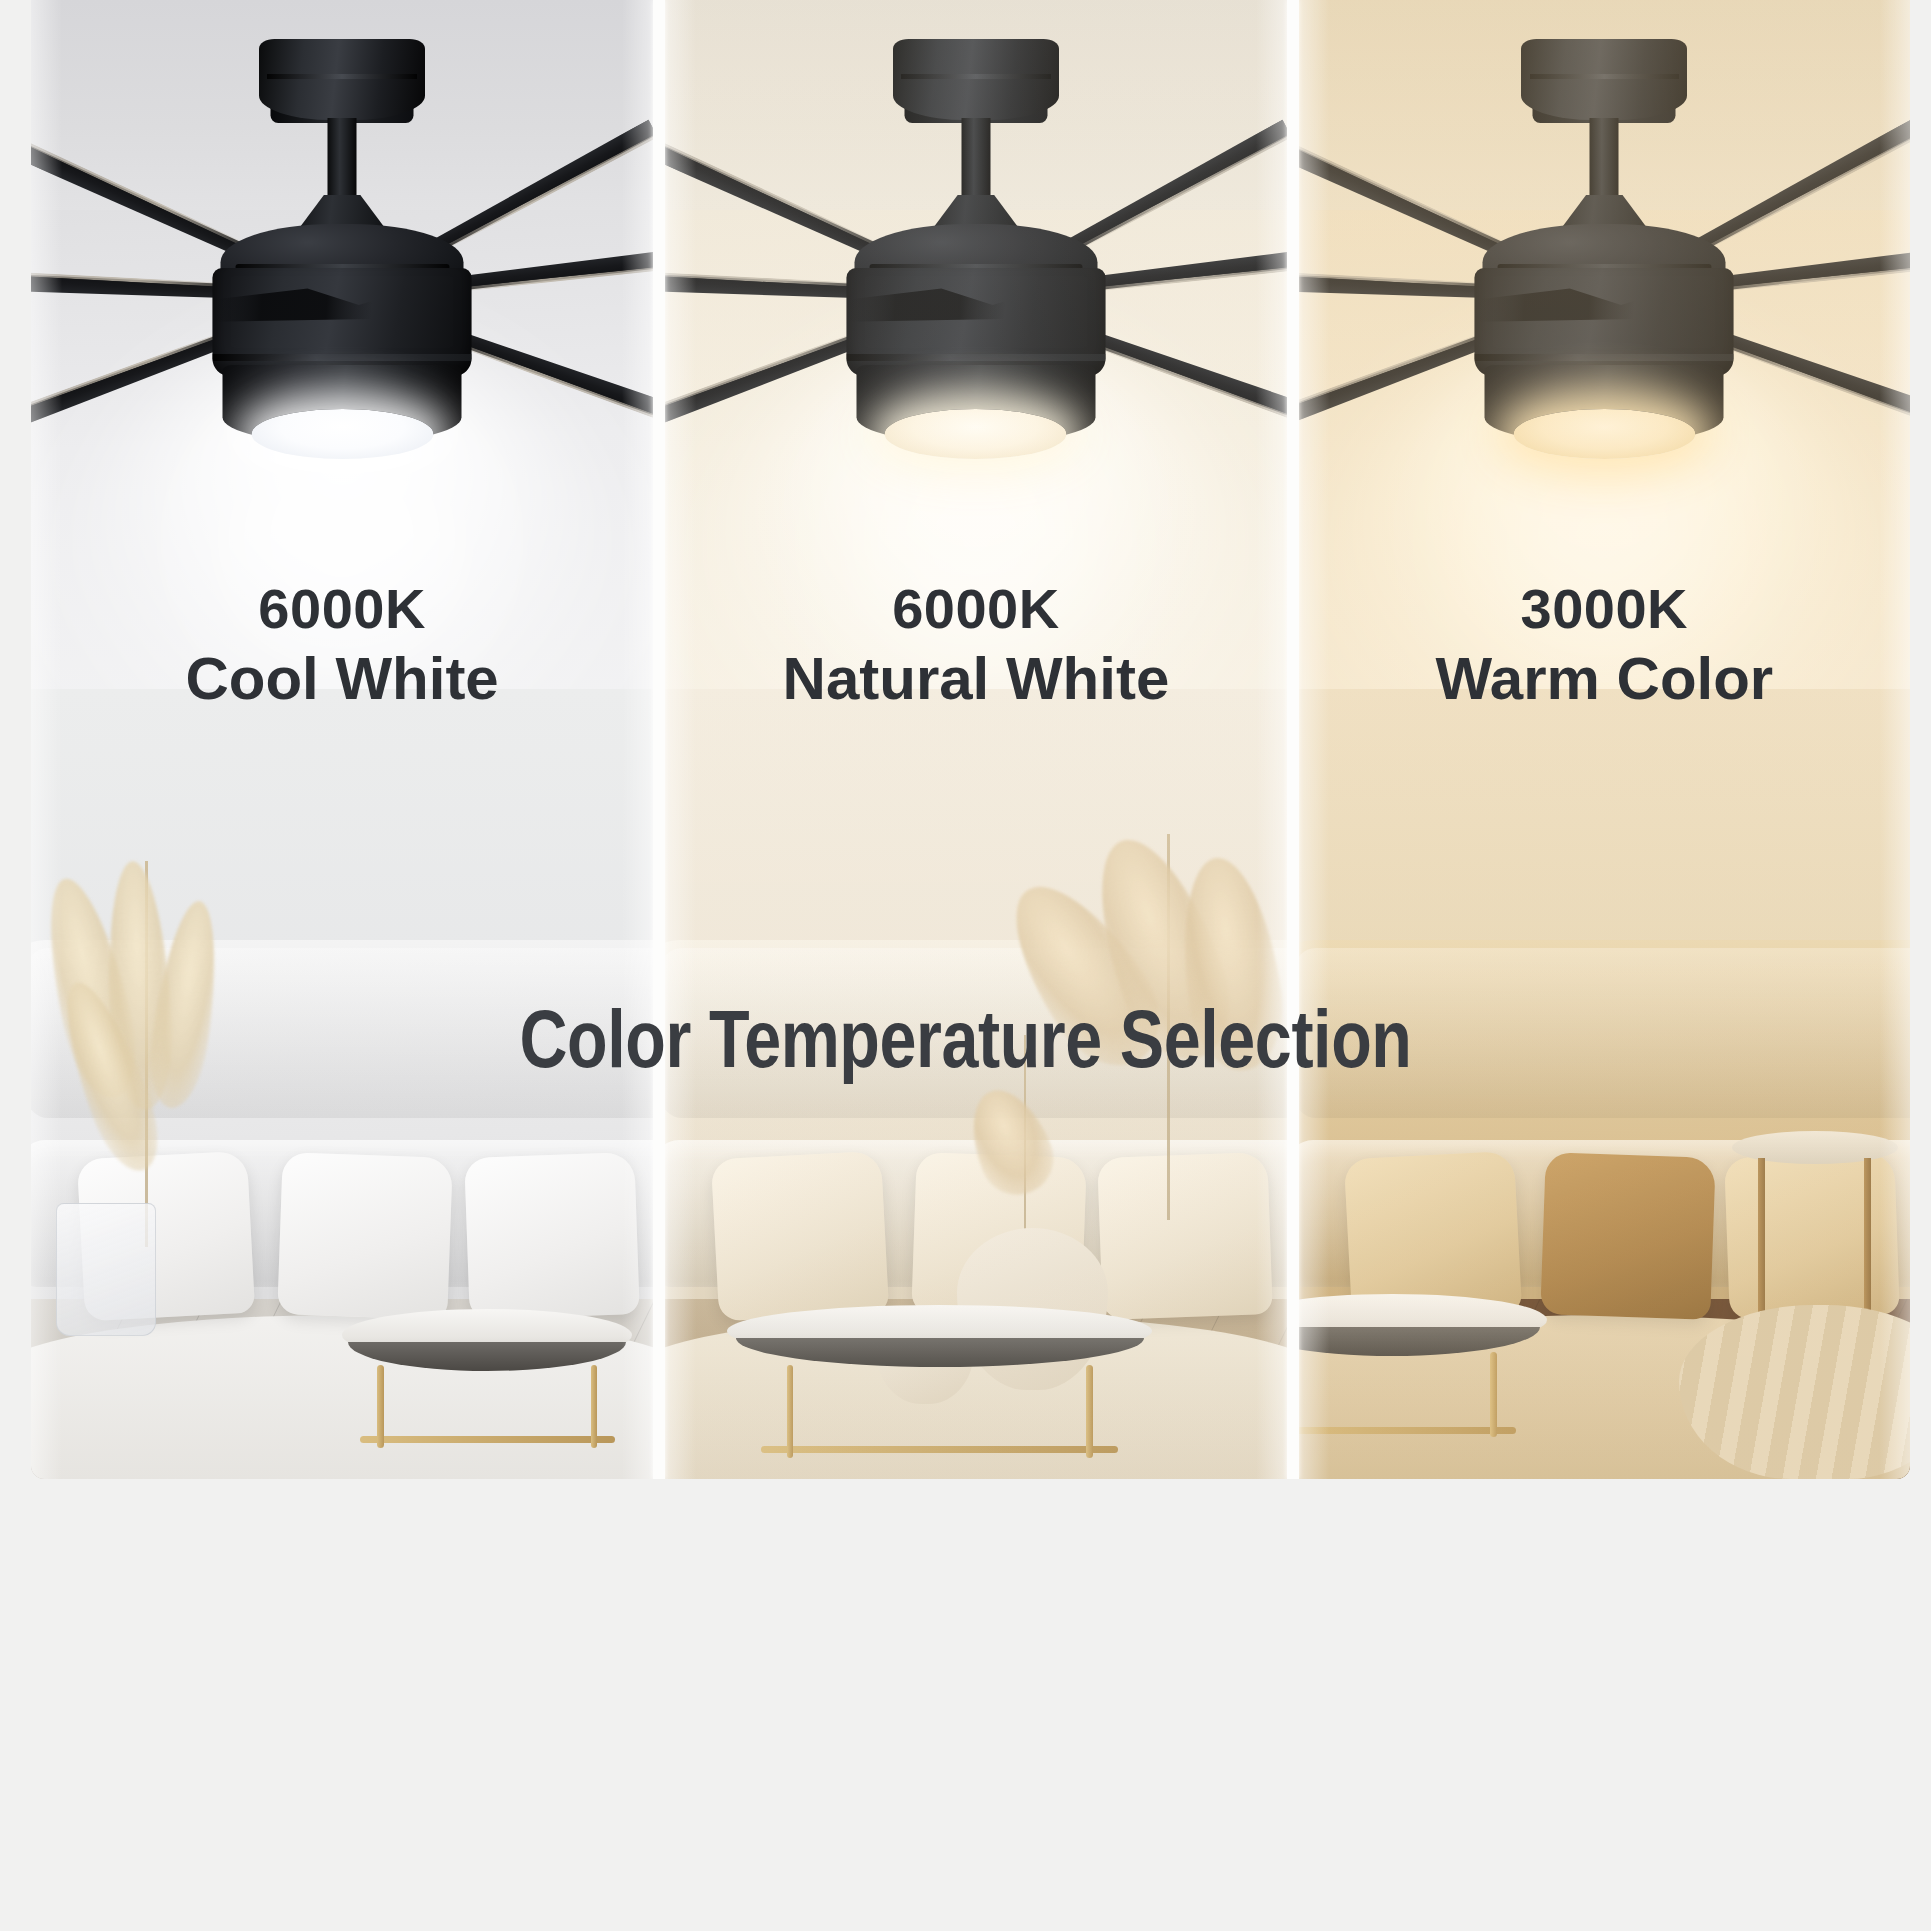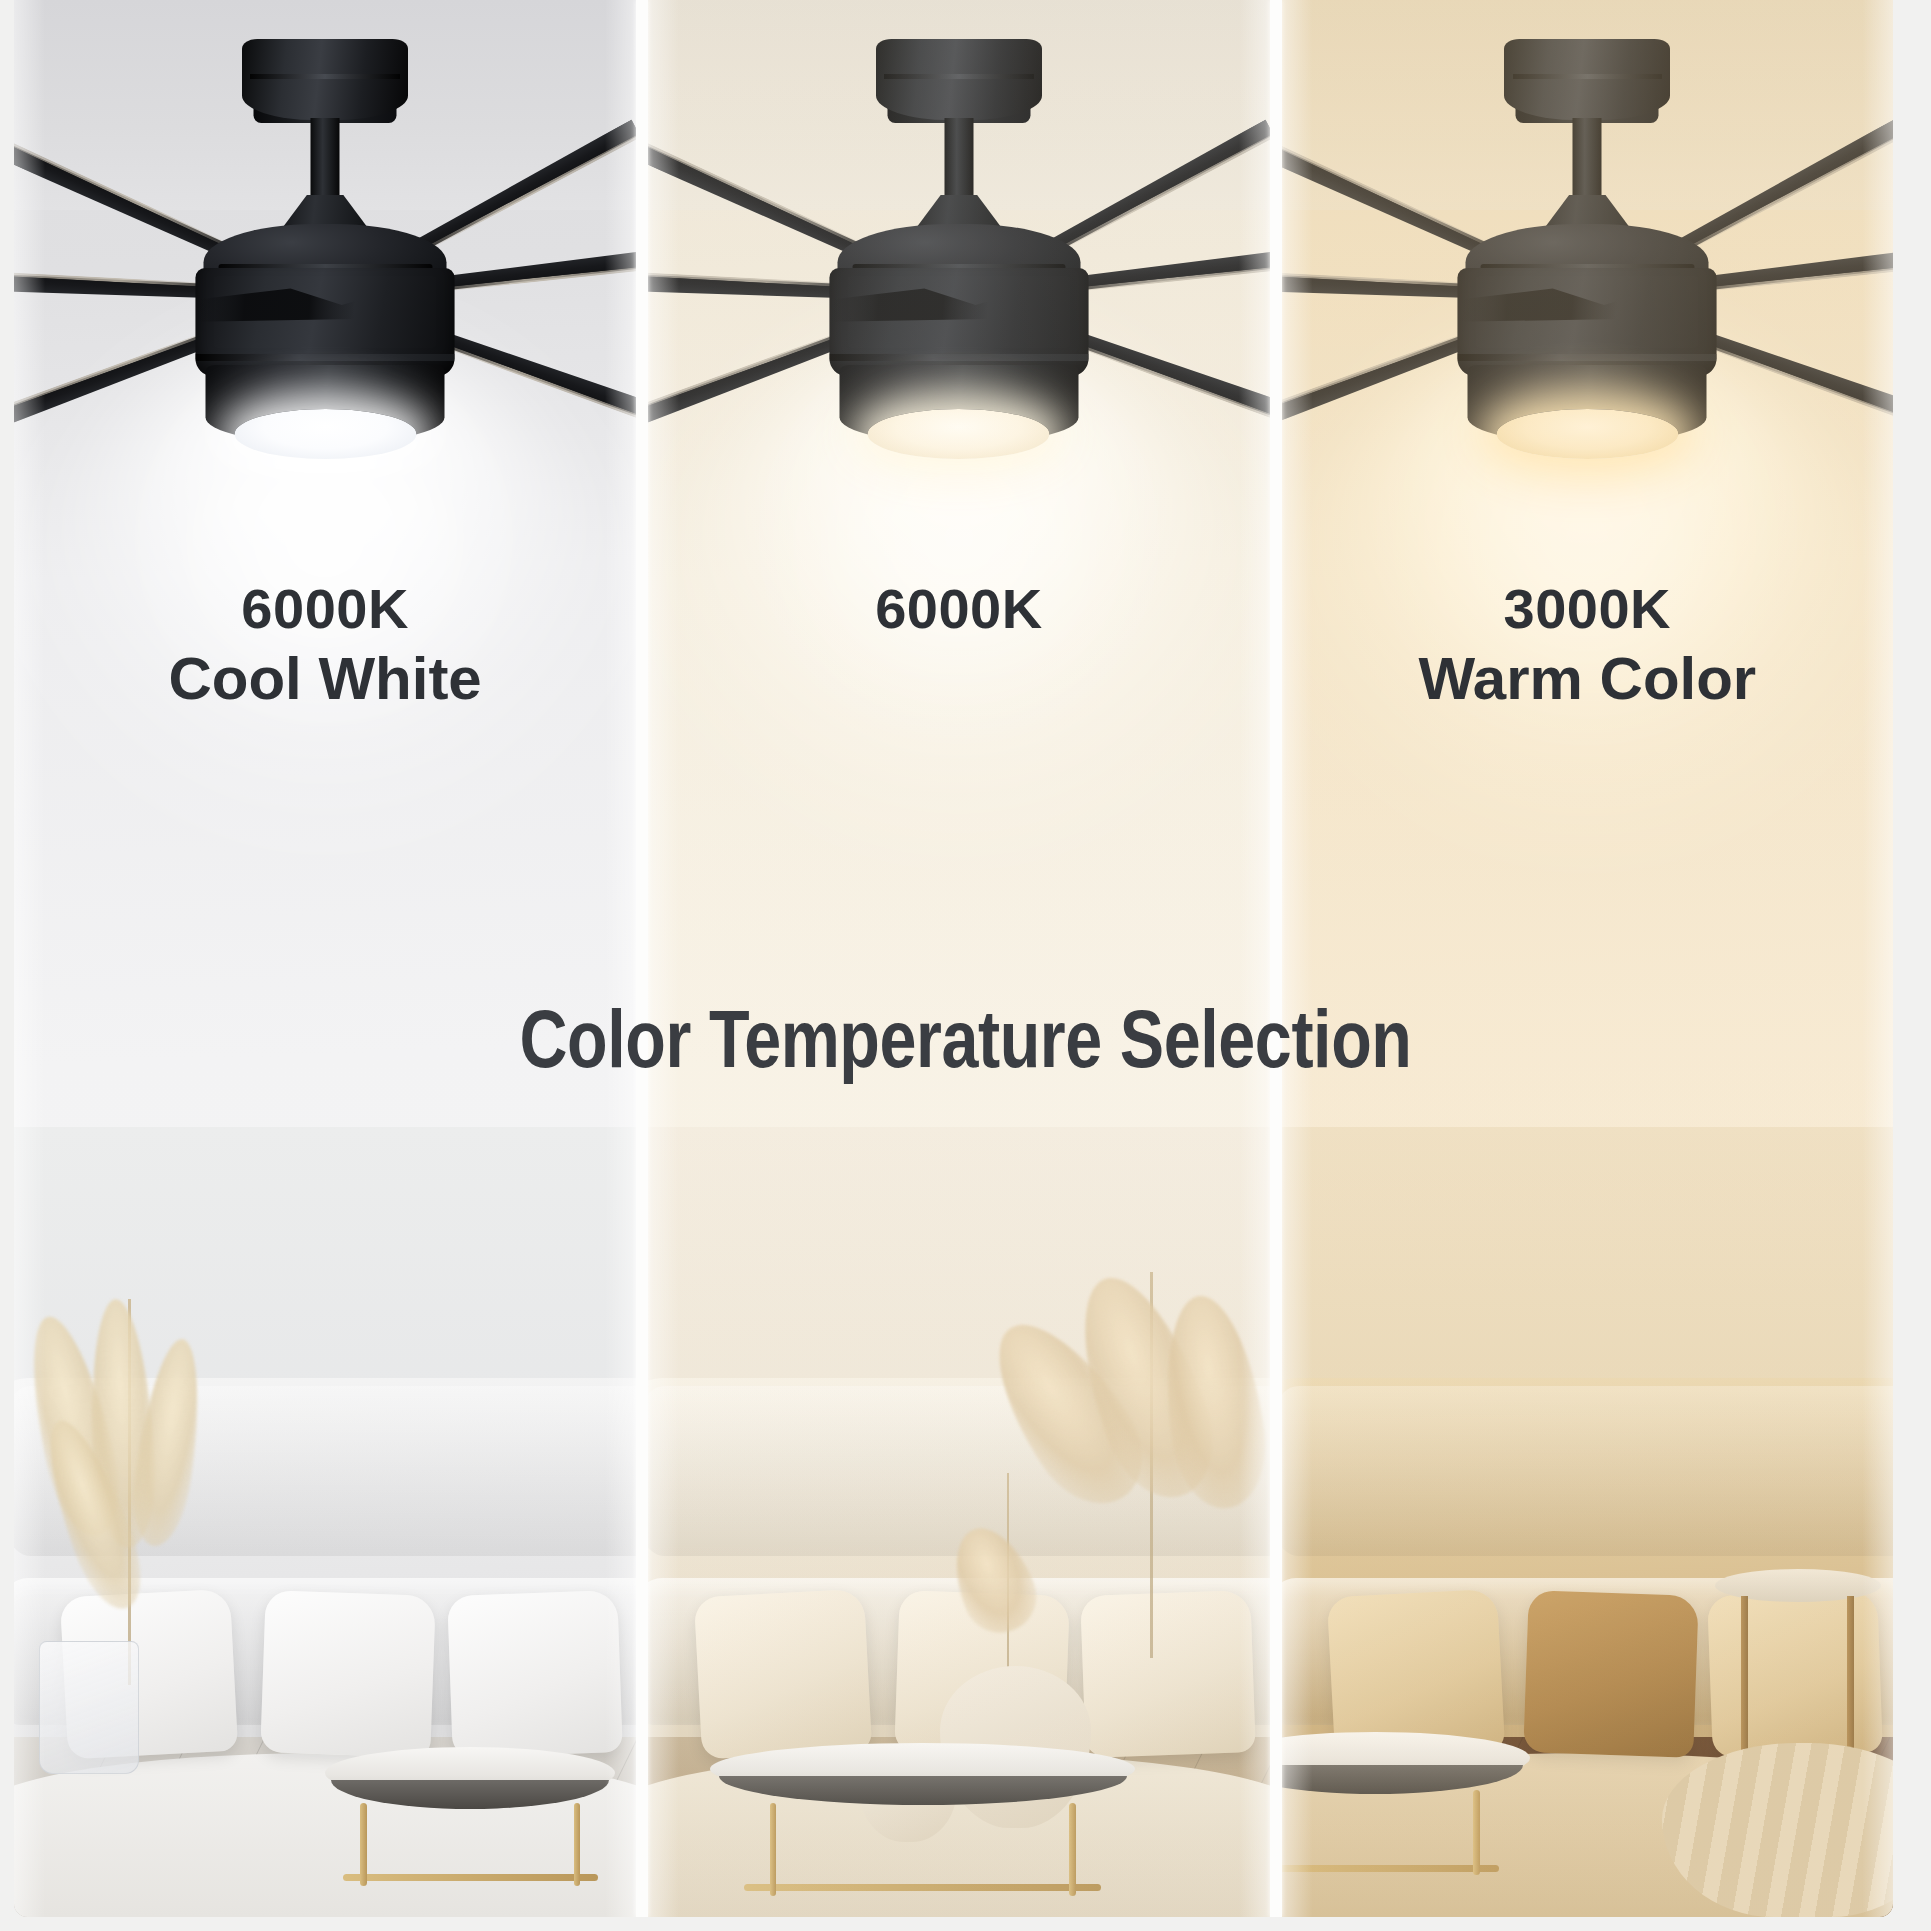--- a/index.html
+++ b/index.html
@@ -2,21 +2,21 @@
 <html><head>
 <meta charset="utf-8">
 <style>
   * { margin:0; padding:0; box-sizing:border-box; }
   html,body { width:1931px; height:1931px; background:#f1f1f0;
               font-family:"Liberation Sans", sans-serif; overflow:hidden; }
 
   #stage { position:relative; width:1931px; height:1931px; background:#f1f1f0; }
 
   
-  .panels { position:absolute; left:14px; top:0; width:1879px; height:1917px;
+  .panels { position:absolute; left:31px; top:0; width:1879px; height:1479px;
             display:flex; gap:0; overflow:hidden;
             border-bottom-left-radius:13.5px; border-bottom-right-radius:13.5px; }
 
   .panel { position:relative; height:100%; overflow:hidden; }
   .p1 { width:630px; }
   .p2 { width:630px; }
   .p3 { width:619px; }
 
   .gap { width:11.6px; height:100%; background:#fdfdfc; flex:0 0 11.6px;
          box-shadow:0 0 5.8px rgba(255,255,255,.9); z-index:40; }
@@ -367,20 +367,21 @@
           <span class="swirl"></span>
             <span class="rim"></span>
         </div>
         <div class="lring">
           <div class="lens"></div>
         </div>
       </div>
 
       <div class="lbl">
         <div class="kelvin">6000K</div>
+        <div class="name">Natural White</div>
       </div>
 
       <div class="scene">
         <div class="sw"></div>
         <div class="floor">
           <span class="plank" style="left:4%"></span>
             <span class="plank" style="left:16%"></span>
           <span class="plank" style="left:28%"></span>
             <span class="plank" style="left:40%"></span>
           <span class="plank" style="left:52%"></span>

